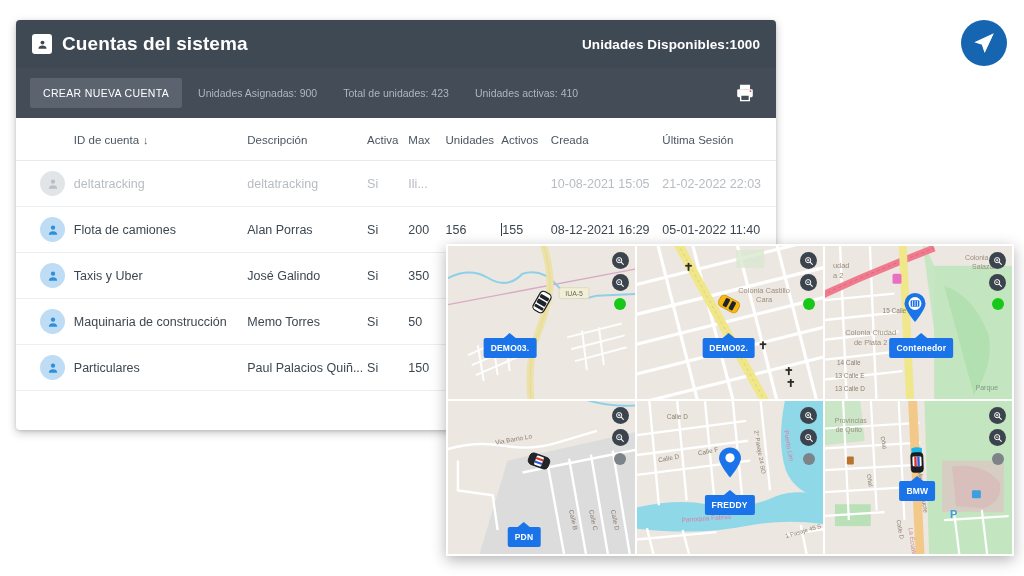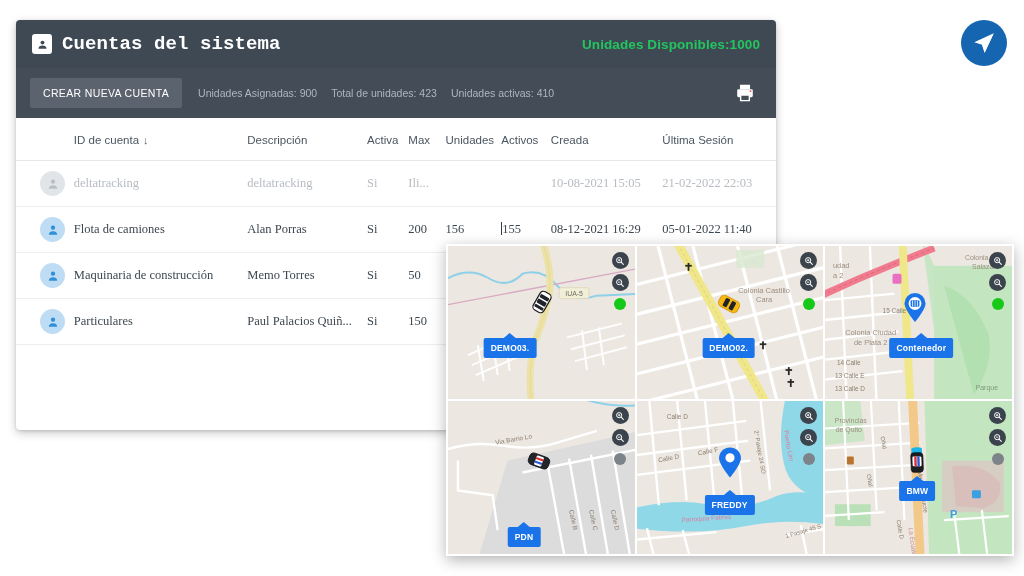--- a/index.html
+++ b/index.html
@@ -30,25 +30,25 @@
   .card-header{
     height:48px;background:#3f4954;
     display:flex;align-items:center;
     padding:0 16px;box-sizing:border-box;
   }
   .hdr-icon{
     width:20px;height:20px;border-radius:3px;background:#ffffff;
     display:flex;align-items:center;justify-content:center;flex:none;margin-right:10px;
   }
   .hdr-title{
-    color:#ffffff;font-size:19px;font-weight:bold;letter-spacing:.1px;font-family:Liberation Mono, monospace;
+    color:#ffffff;font-size:19px;font-weight:bold;letter-spacing:.1px;
   }
   .hdr-spacer{flex:1;}
   .hdr-units{
-    color:#22c55e;font-size:13.5px;font-weight:bold;letter-spacing:.1px;
+    color:#ffffff;font-size:13.5px;font-weight:bold;letter-spacing:.1px;
   }
 
   .card-toolbar{
     height:50px;background:#434c57;
     display:flex;align-items:center;padding:0 14px;box-sizing:border-box;
   }
   .btn-create{
     background:#5a636e;color:#ffffff;
     border:none;border-radius:2px;
     font-family:"Liberation Sans", sans-serif;
@@ -59,37 +59,36 @@
     margin-left:14px;width:172px;height:30px;background:#39424d;
     border-radius:2px;display:flex;align-items:center;padding:0 9px;box-sizing:border-box;
   }
   .search-wrap .mag{flex:none;margin-right:8px;display:flex;}
   .search-input{
     background:transparent;border:none;outline:none;
     color:#c8cdd3;font-family:"Liberation Sans", sans-serif;font-size:13px;
     width:100%;
   }
   .search-input::placeholder{color:#8d97a3;}
-  .toolbar-stats{display:flex;align-items:center;margin-left:16px;gap:14px;}
+  .toolbar-stats{display:flex;align-items:center;margin-left:16px;gap:26px;}
   .stat{color:#aeb6bf;font-size:10.5px;white-space:nowrap;}
   .toolbar-right{margin-left:auto;display:flex;align-items:center;padding-right:6px;}
   .print-btn{cursor:pointer;display:flex;}
 
   
   .tbl{width:100%;border-collapse:collapse;table-layout:fixed;}
   .tbl th{
     font-size:11.5px;font-weight:normal;color:#4a5560;
     text-align:left;padding:16px 0 14px 0;
     border-bottom:1px solid #e6e8ea;
   }
   .tbl td{
     font-size:12.5px;color:#3d4750;
     padding:0;height:45px;vertical-align:middle;
     border-bottom:1px solid #eceef0;
-    font-family:Liberation Serif, serif;
   }
   .tbl tr.muted td{color:#b7bcc2;}
   .col-av{width:56px;}
   .col-id{width:168px;}
   .col-desc{width:116px;}
   .col-act{width:40px;}
   .col-max{width:36px;}
   .col-uni{width:54px;}
   .col-acs{width:48px;}
   .col-cre{width:108px;}
@@ -252,20 +251,38 @@
           <td>Flota de camiones</td>
           <td>Alan Porras</td>
           <td>Si</td>
           <td>200</td>
           <td>156</td>
           <td class="caret-cell"><span class="caret"></span><span>155</span></td>
           <td>08-12-2021 16:29</td>
           <td>05-01-2022 11:40</td>
         </tr>
 
+        <tr>
+          <td>
+            <div class="avatar">
+              <svg width="14" height="14" viewBox="0 0 24 24">
+                  <circle cx="12" cy="8" r="3.7" fill="#2f8fd8"></circle>
+                  <path d="M4.8 20c0-4 3.3-5.9 7.2-5.9S19.2 16 19.2 20z" fill="#2f8fd8"></path>
+                </svg>
+            </div>
+          </td>
+          <td>Taxis y Uber</td>
+          <td>José Galindo</td>
+          <td>Si</td>
+          <td>350</td>
+          <td></td>
+          <td></td>
+          <td></td>
+          <td></td>
+        </tr>
 
         <tr>
           <td>
             <div class="avatar">
               <svg width="14" height="14" viewBox="0 0 24 24">
                   <circle cx="12" cy="8" r="3.7" fill="#2f8fd8"></circle>
                   <path d="M4.8 20c0-4 3.3-5.9 7.2-5.9S19.2 16 19.2 20z" fill="#2f8fd8"></path>
                 </svg>
             </div>
           </td>

